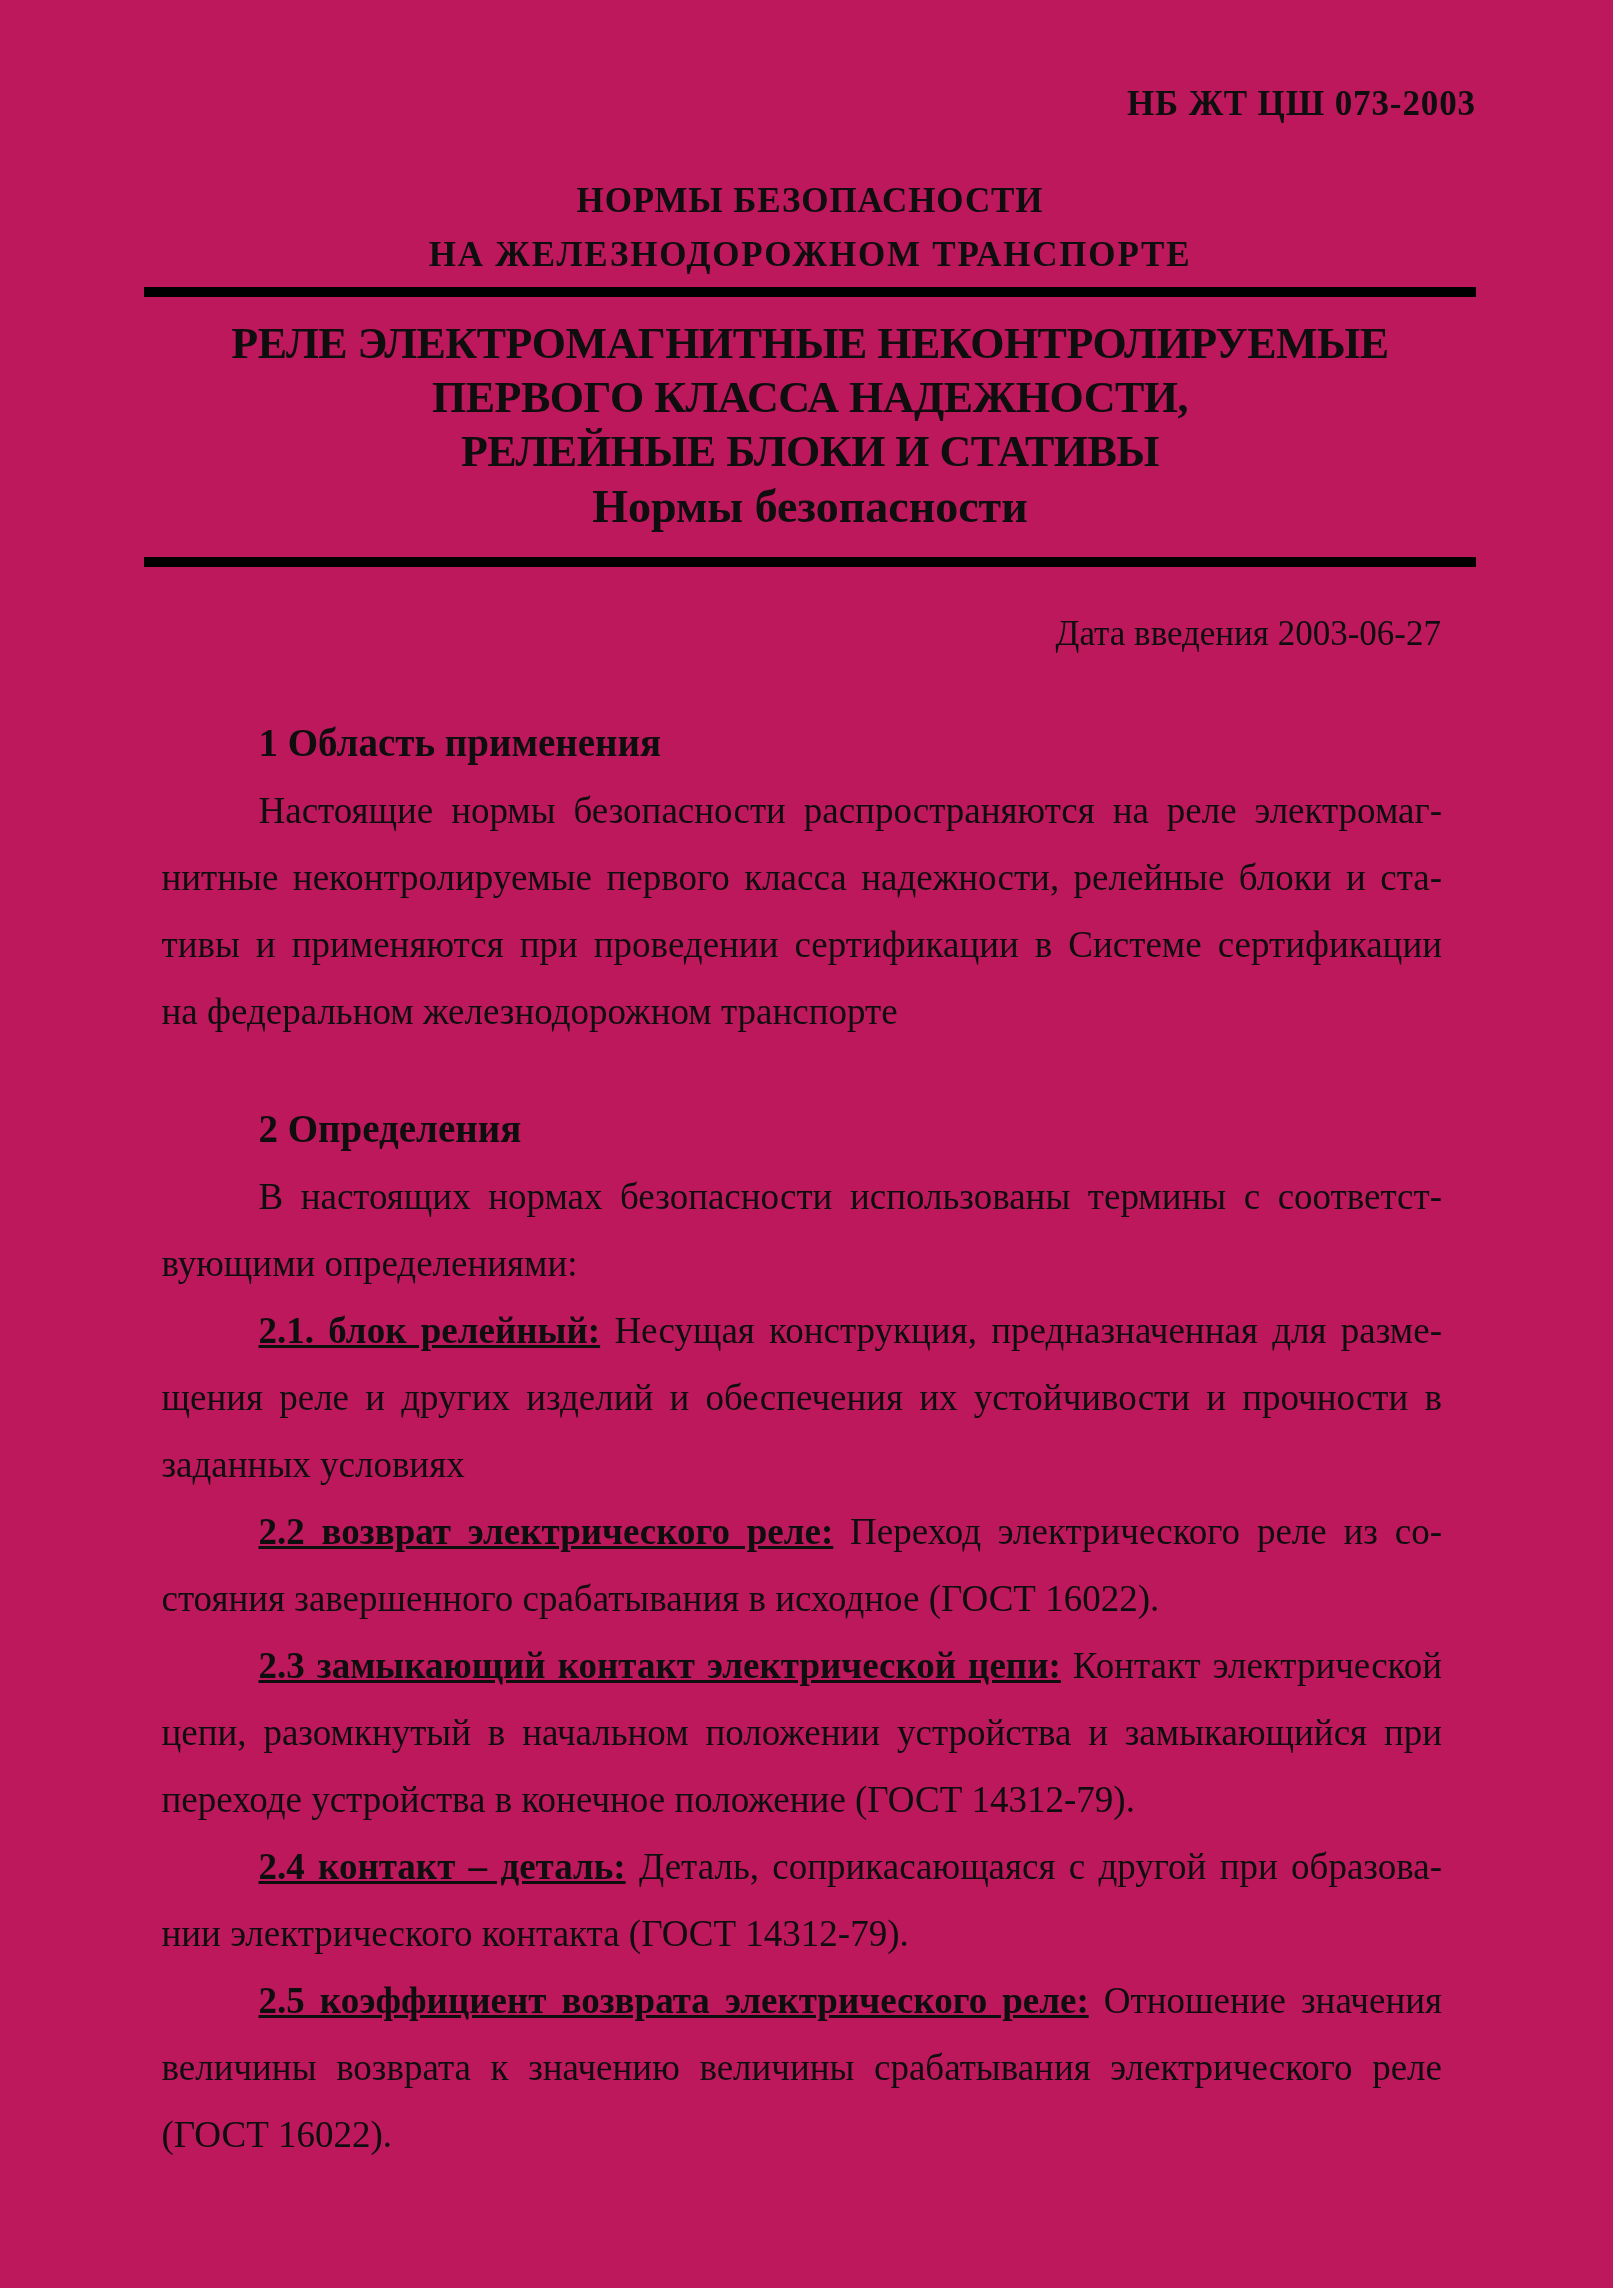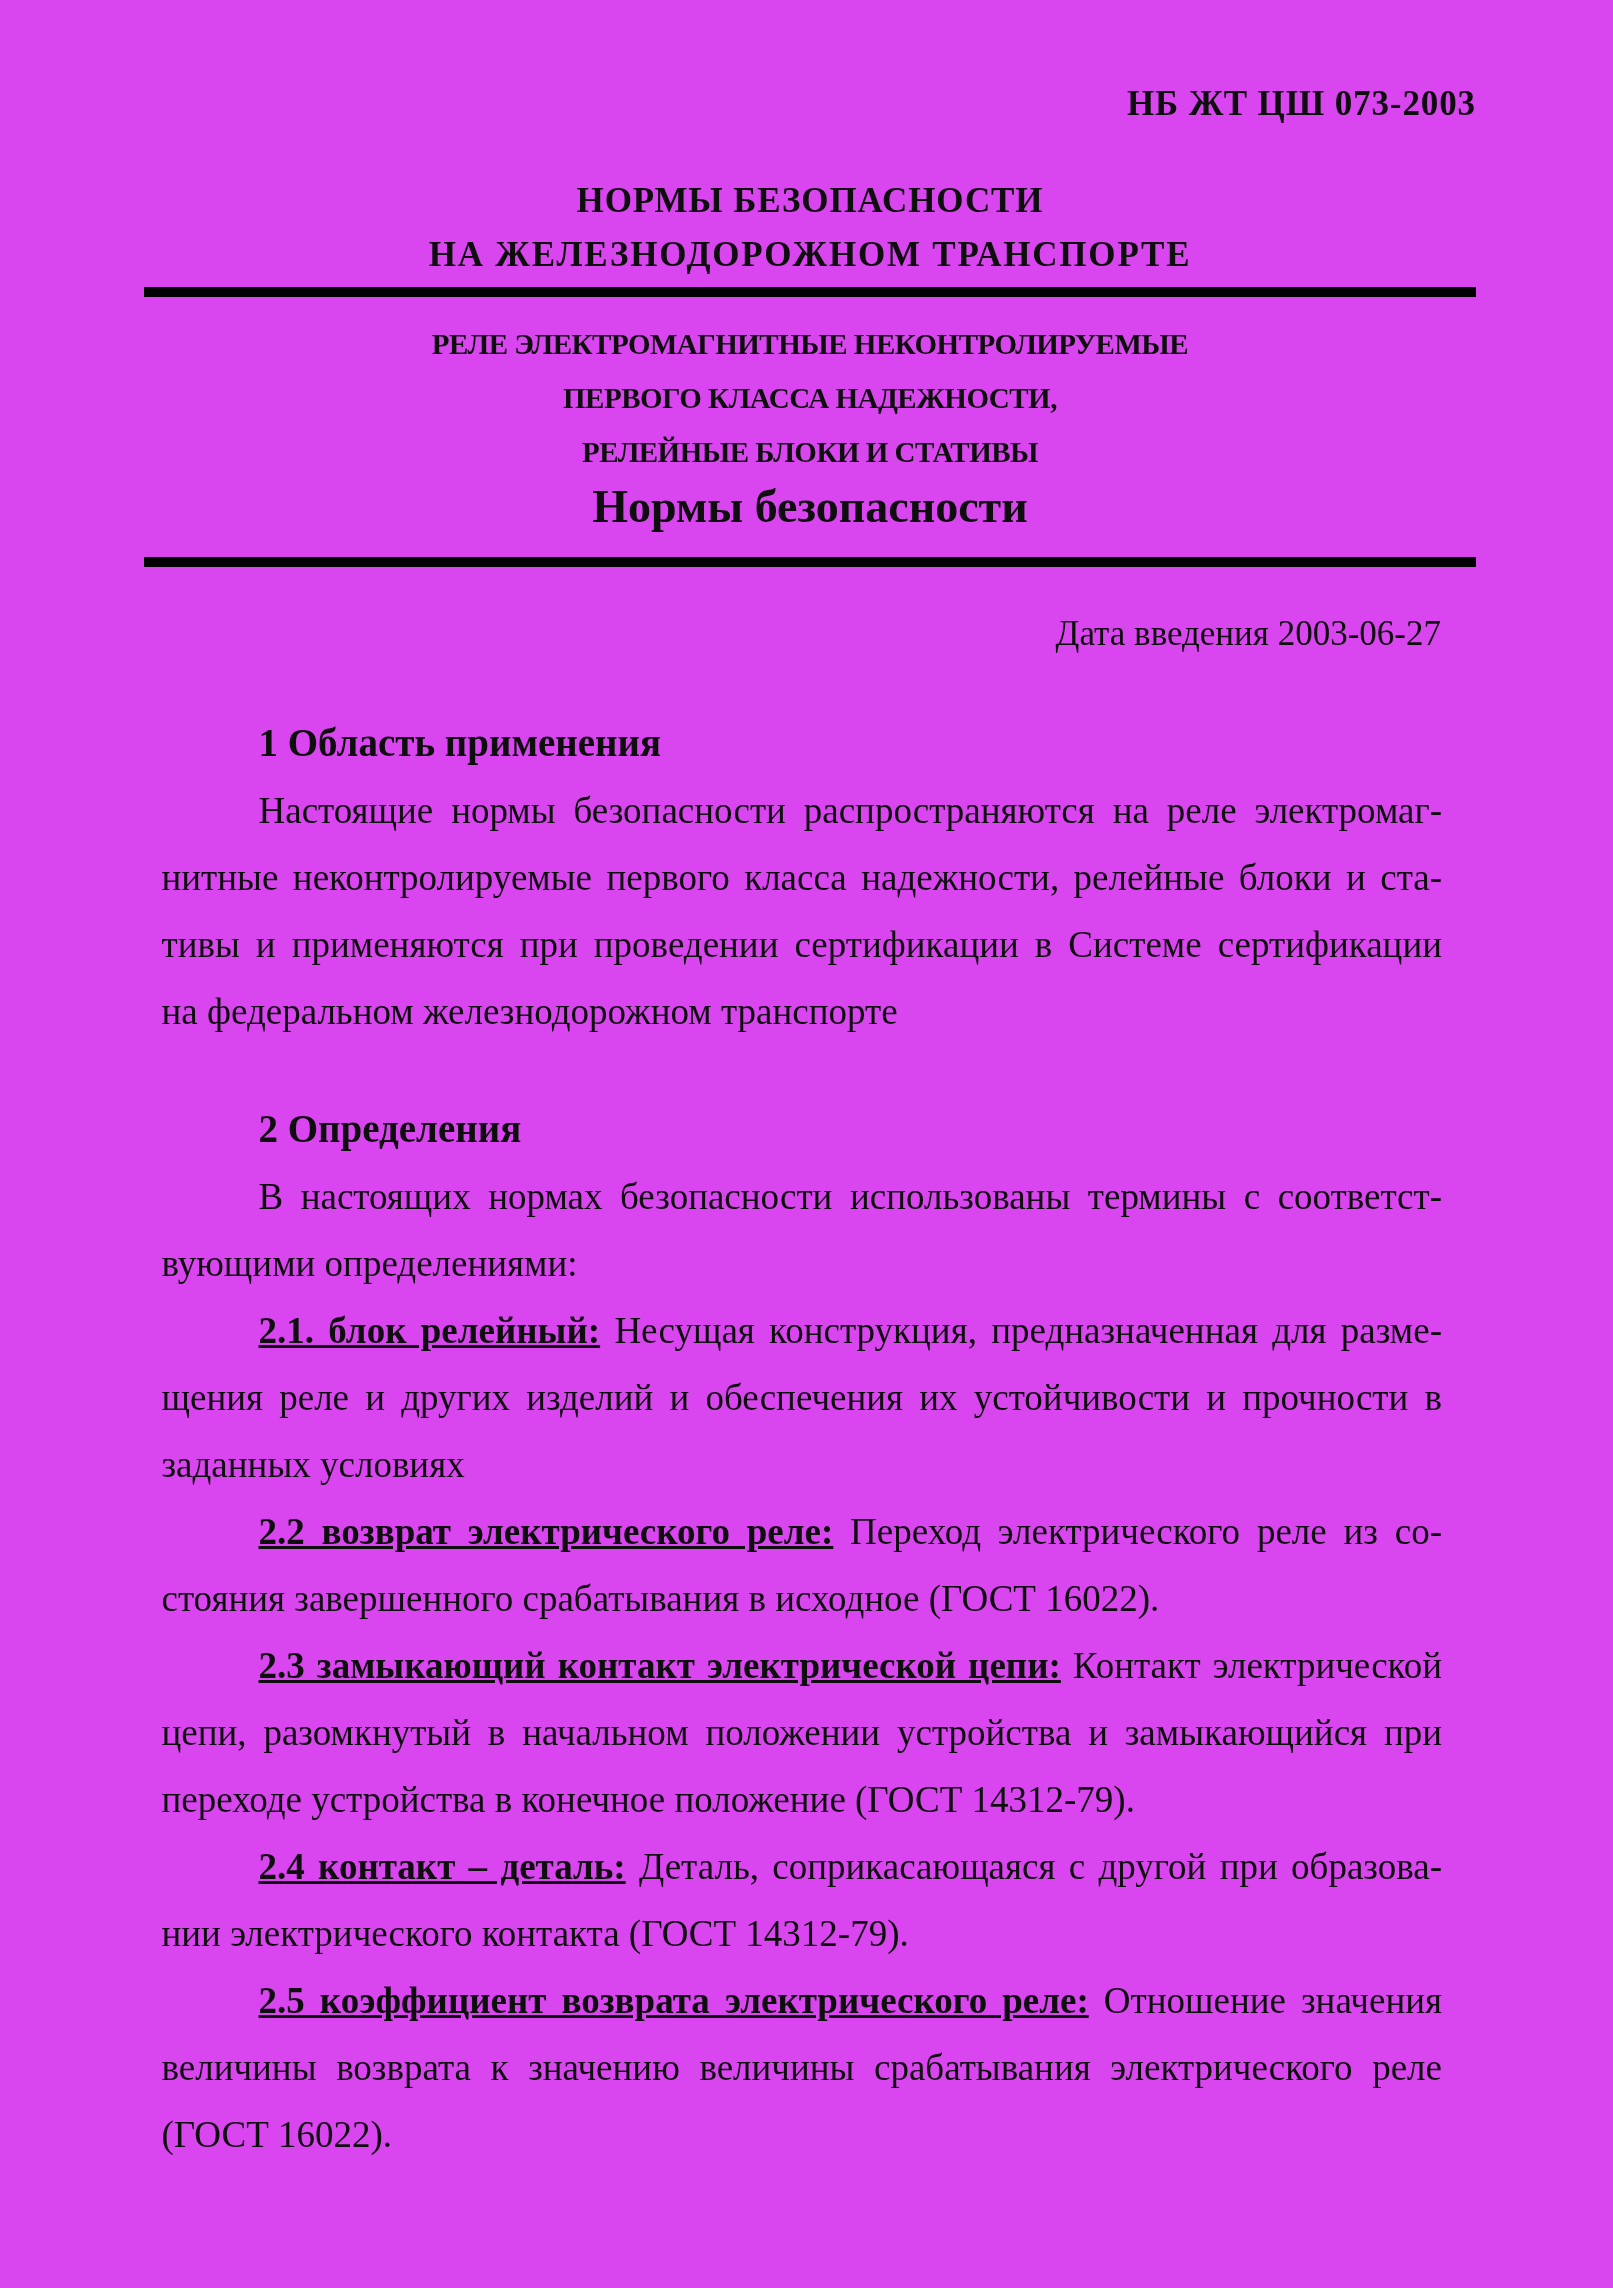--- a/index.html
+++ b/index.html
@@ -1,41 +1,41 @@
 <!DOCTYPE html>
 <html style="font-size:14.8px"><head>
 <meta charset="utf-8">
 <style>
   html, body { margin: 0; padding: 0; background: #ffffff; }
   .page {
     position: relative;
     width: 1613px;
     height: 2289px;
-    background: #d946ef;
+    background: #be185d;
     box-sizing: border-box;
     padding: 83px 137px 0 144px;
     font-family: "Liberation Serif", "DejaVu Serif", serif;
     color: #0e0e0e;
     overflow: hidden;
   }
   .doc-number {
     text-align: right;
     font-size: 35px;
     line-height: 42px;
     letter-spacing: 0.9px;
     font-weight: 600;
   }
   .org-header { margin-top: 55px; text-align: center; font-weight: bold; }
   .org-line1 { font-size: 35px; line-height: 41px; letter-spacing: 0.9px; }
   .org-line2 { font-size: 35px; line-height: 41px; letter-spacing: 1.8px; margin-top: 13px; }
   .rule { height: 10px; background: #000000; }
   .rule-top { margin-top: 12px; }
   .rule-bottom { margin-top: 24px; }
   .doc-title { text-align: center; font-weight: bold; margin-top: 20px; }
-  .title-line { font-size: 29px; line-height: 54px; letter-spacing: -0.5px; }
+  .title-line { font-size: 44px; line-height: 54px; letter-spacing: -0.5px; }
   .title-sub { font-size: 46px; line-height: 52px; margin-top: 1.8px; }
   .date-line {
     text-align: right;
     margin-top: 46px;
     margin-right: 35px;
     font-size: 35px;
     line-height: 41px;
   }
   .body-text { margin-left: 17.5px; margin-right: 34px; font-size: 37px; }
   .sec-heading {

